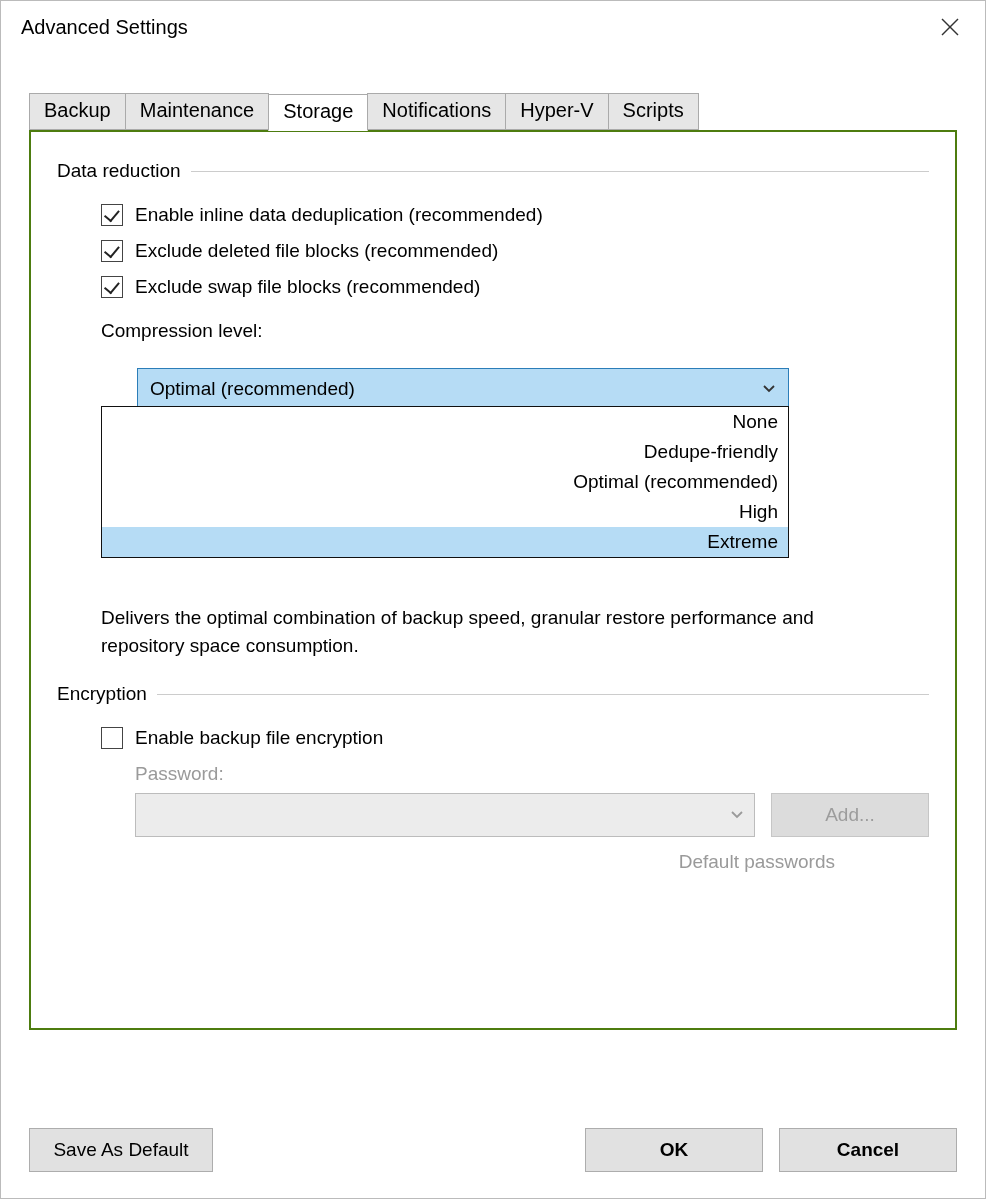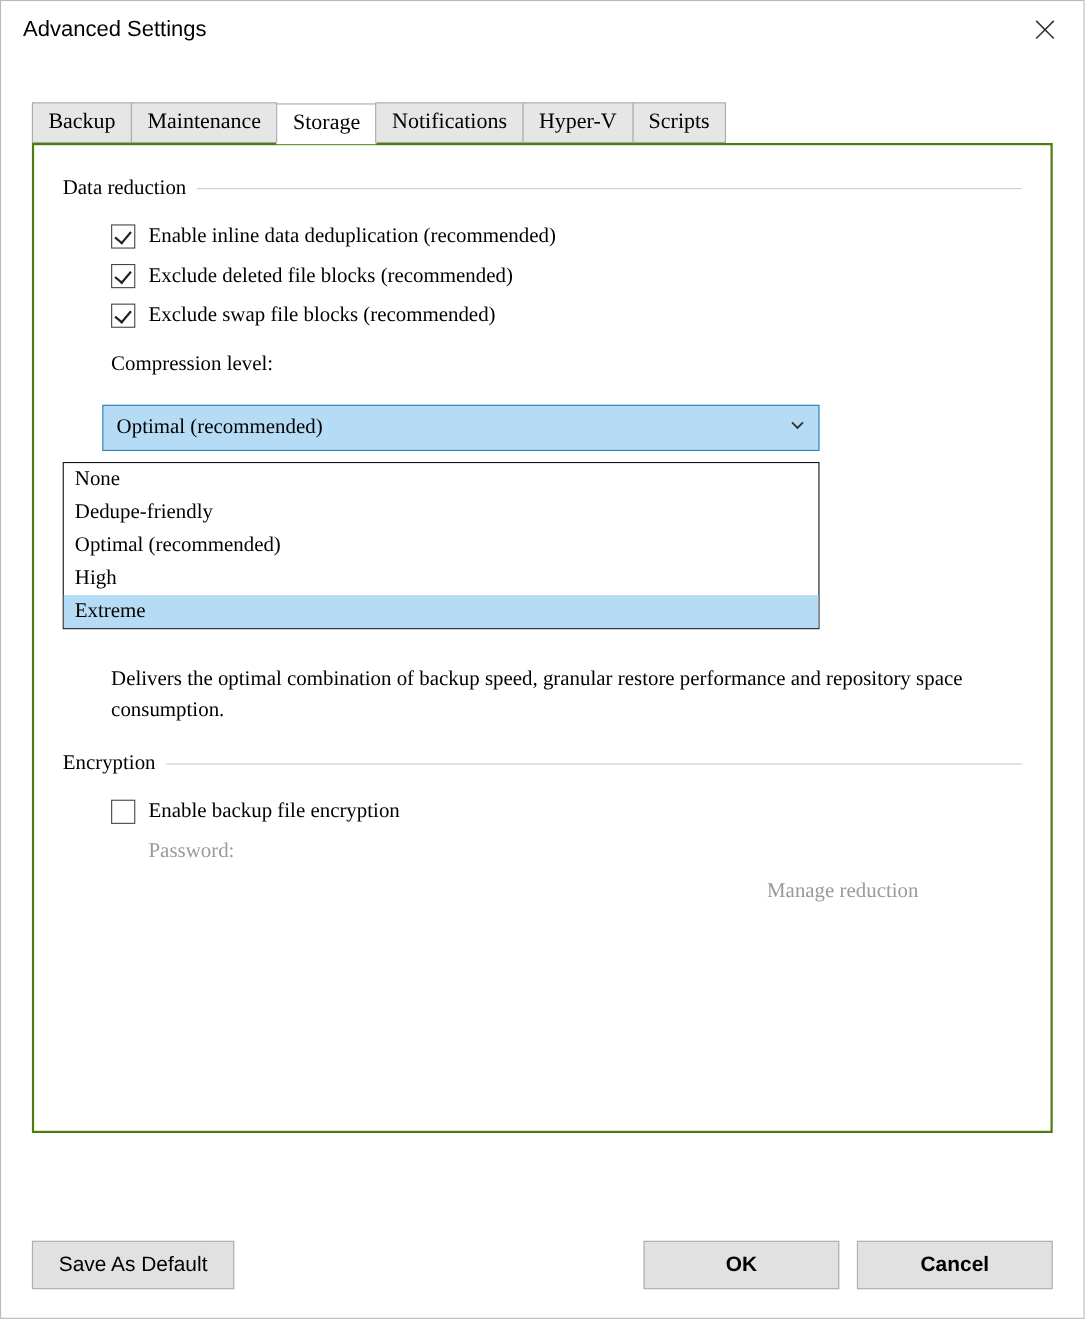--- a/index.html
+++ b/index.html
@@ -29,21 +29,20 @@
     width: 42px; height: 34px;
     display: flex; align-items: center; justify-content: center;
     cursor: default;
   }
   .close-btn svg { width: 18px; height: 18px; stroke: #333; stroke-width: 1.4; }
   
   .content {
     flex: 1;
     padding: 40px 28px 0 28px;
     position: relative;
-    font-family: Liberation Serif, serif;
   }
   
   .tabs {
     display: flex;
     align-items: flex-end;
     position: relative;
     z-index: 2;
   }
   .tab {
     padding: 5px 14px 7px 14px;
@@ -102,41 +101,43 @@
     width: 12px; height: 7px;
     border-left: 2px solid #222;
     border-bottom: 2px solid #222;
     transform: rotate(-50deg) translate(1px,-1px);
   }
   .label {}
   .compress-label { margin-top: 22px; margin-bottom: 26px; }
   
   .dropdown-wrap {
     position: relative;
+    margin-left: 44px;
     width: 688px;
     padding-left: 36px;
   }
   .dropdown {
     border: 1px solid #2b7db8;
     background: #b6dcf5;
     height: 42px;
     display: flex;
     align-items: center;
     padding: 0 12px;
     justify-content: space-between;
     cursor: default;
   }
   .dropdown .chev { font-size: 14px; }
   .dropdown-list {
     position: absolute;
     left: 0; right: 0;
-    top: 52px;
+    top: 38px;
     border: 1px solid #111;
     background: #fff;
     z-index: 10;
+    text-align: right;
   }
   .dropdown-list .opt {
     padding: 4px 10px;
     cursor: default;
   }
   .dropdown-list .opt.hover {
     background: #b6dcf5;
   }
   .desc {
     margin-left: 44px;
@@ -262,21 +263,29 @@
     <div class="enc-section">
       <div class="group-header">
         <span>Encryption</span>
         <span class="line"></span>
       </div>
       <div class="check-row indent1">
         <span class="checkbox"></span>
         <span class="label">Enable backup file encryption</span>
       </div>
       <div class="pwd-label indent2">Password:</div>
-      <div class="manage-link">Manage reduction</div>
+      <div class="pwd-row">
+        <div class="pwd-select">
+          <svg width="14" height="10" viewBox="0 0 14 10">
+              <path d="M2 2 L7 7 L12 2" fill="none" stroke="#9a9a9a" stroke-width="1.8"></path>
+            </svg>
+        </div>
+        <div class="add-btn">Add...</div>
+      </div>
+      <div class="manage-link">Default passwords</div>
     </div>
 
   </div>
 </div>
 
 <div class="bottombar">
   <div class="btn save">Save As Default</div>
   <div class="right-buttons">
     <div class="btn ok">OK</div>
     <div class="btn cancel">Cancel</div>

